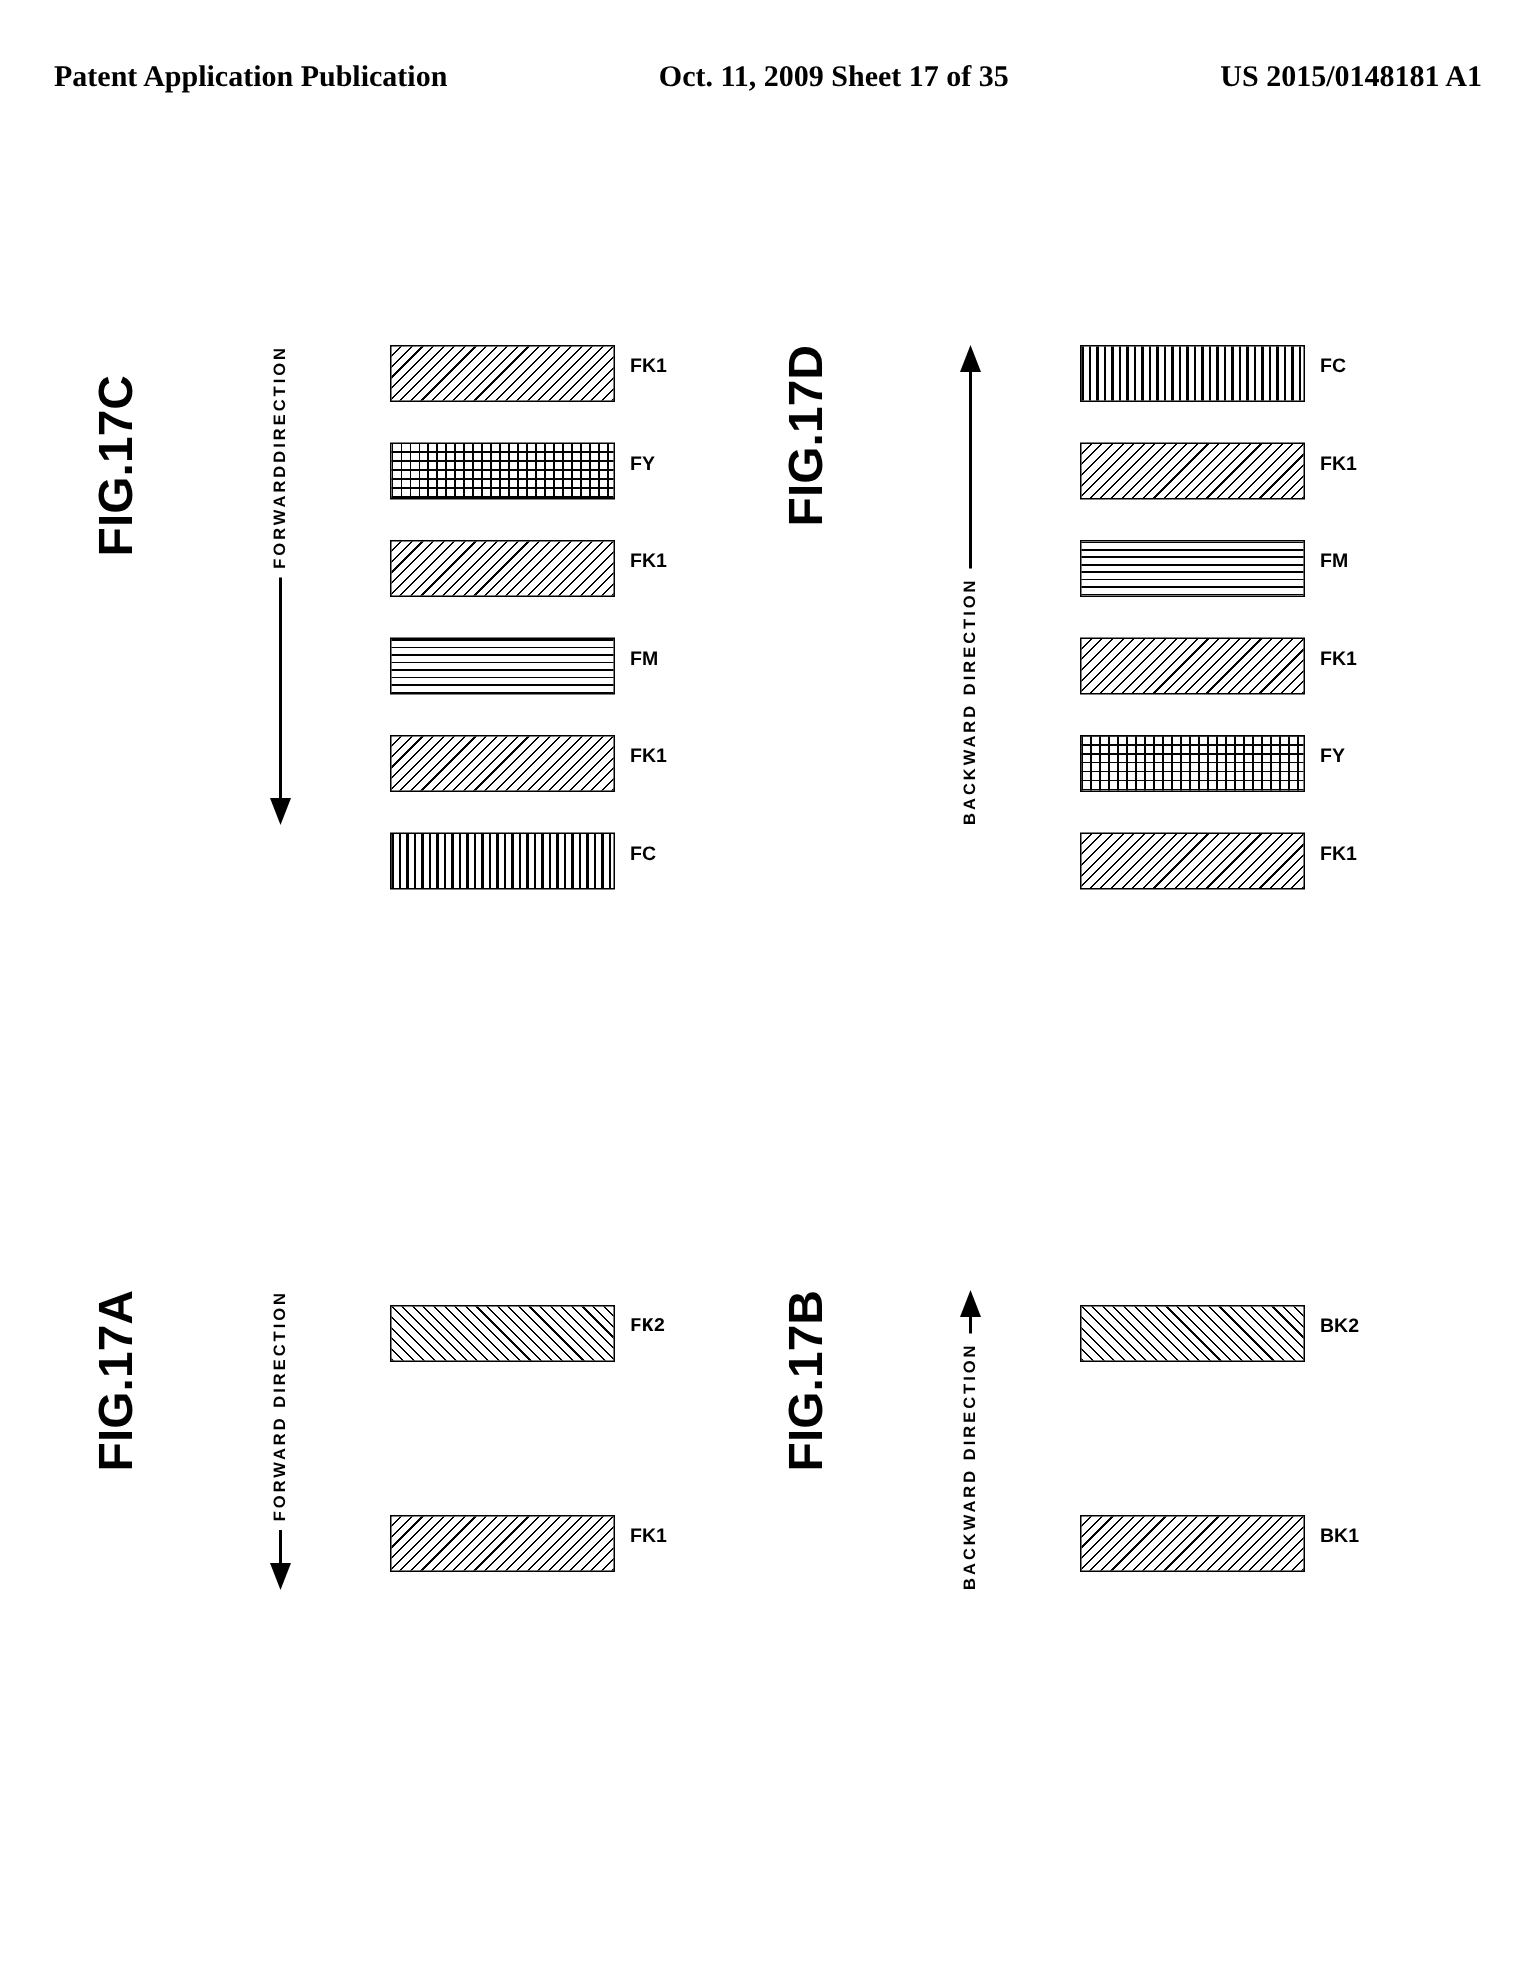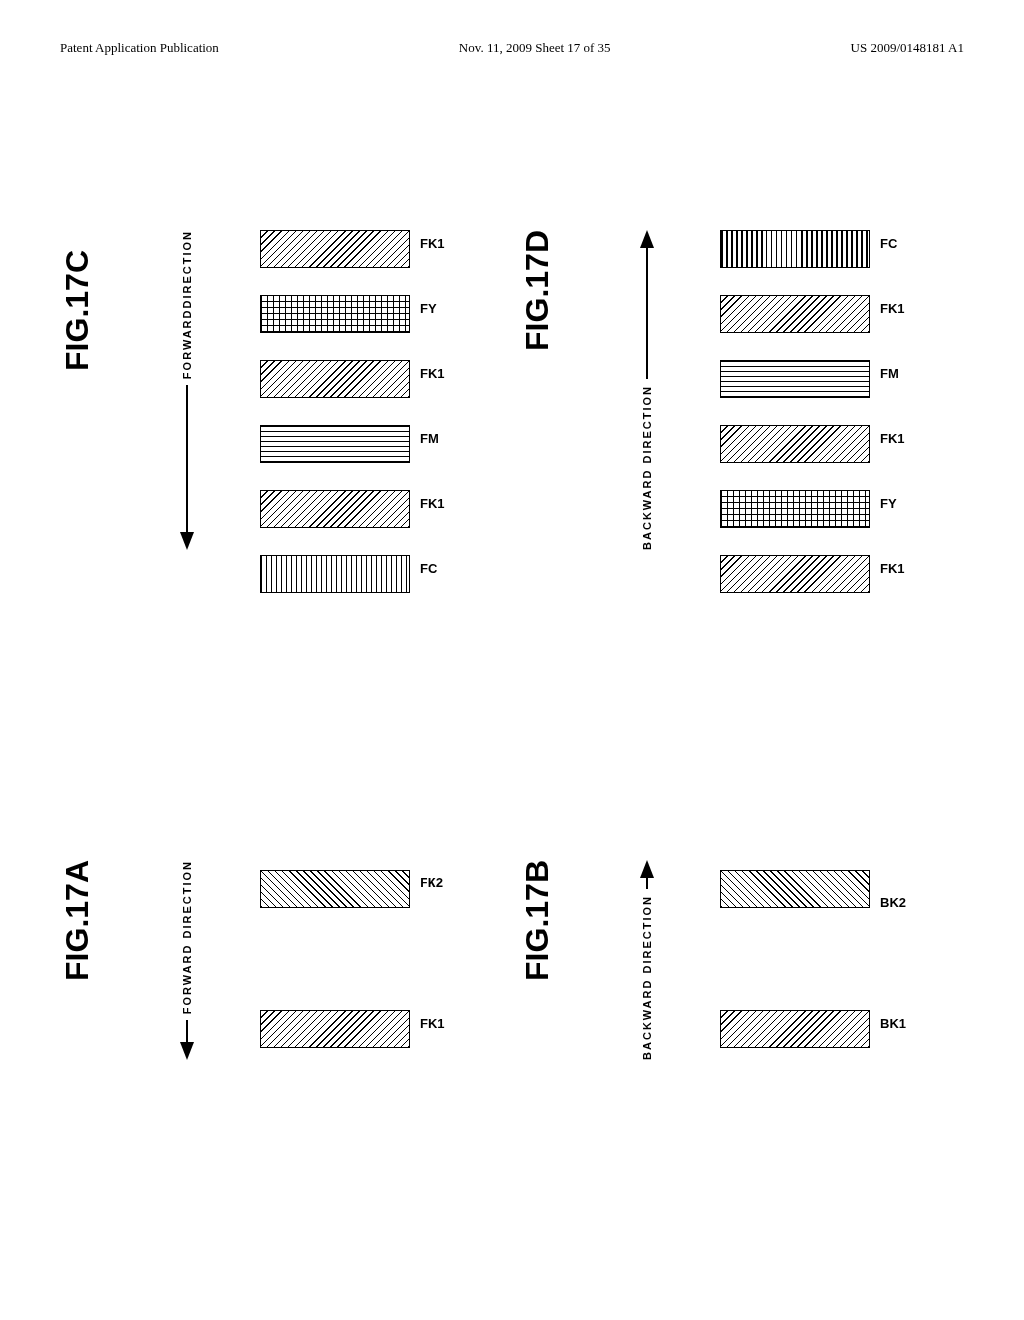--- a/index.html
+++ b/index.html
@@ -13,23 +13,23 @@
     }
 
     
     .header {
       position: absolute;
       top: 40px;
       left: 0;
       right: 0;
       display: flex;
       justify-content: space-between;
-      padding: 0 60px;
-      font-size: 13px;
-      font-weight: normal;
+      padding: 0 36px;
+      font-size: 20px;
+      font-weight: bold;
     }
 
     
     .box {
       position: absolute;
       border: 1.5px solid #000;
     }
 
     
     .hatch-diag-back {
@@ -80,22 +80,22 @@
         transparent 1px,
         transparent 5px
       );
     }
   </style>
 </head>
 <body>
 
 <div class="header">
   <span>Patent Application Publication</span>
-  <span>Nov. 11, 2009  Sheet 17 of 35</span>
-  <span>US 2009/0148181 A1</span>
+  <span>Oct. 11, 2009  Sheet 17 of 35</span>
+  <span>US 2015/0148181 A1</span>
 </div>
 
 <div style="position:absolute; left:60px; top:150px; width:460px; height:480px;">
 
   <div style="position:absolute; left:0px; top:100px; font-size:32px; font-weight:bold; font-family:Arial,sans-serif; writing-mode:vertical-rl; text-orientation:mixed; transform:rotate(180deg); line-height:1.1;">
     <span>FIG.17C</span>
   </div>
 
   <div style="position:absolute; left:120px; top:80px; display:flex; flex-direction:column; align-items:center; height:320px;">
 
@@ -200,17 +200,17 @@
     <svg width="14" height="18" viewBox="0 0 14 18">
       <polygon points="7,0 0,18 14,18" fill="#000"></polygon>
     </svg>
     <div style="width:1.5px; flex:1; background:#000;"></div>
     <div style="writing-mode:vertical-rl; text-orientation:mixed; transform:rotate(180deg); font-size:11px; font-weight:bold; font-family:Arial,sans-serif; letter-spacing:2px; margin-top:6px;">
       BACKWARD DIRECTION
     </div>
   </div>
 
   <div class="box hatch-diag-fwd" style="position:absolute; left:200px; top:90px; width:150px; height:38px;"></div>
-  <span style="position:absolute; left:360px; top:96px; font-size:13px; font-weight:bold; font-family:Arial,sans-serif;margin-top:19px;">BK2</span>
+  <span style="position:absolute; left:360px; top:96px; font-size:13px; font-weight:bold; font-family:Arial,sans-serif;">BK2</span>
 
   <div class="box hatch-diag-back" style="position:absolute; left:200px; top:230px; width:150px; height:38px;"></div>
   <span style="position:absolute; left:360px; top:236px; font-size:13px; font-weight:bold; font-family:Arial,sans-serif;">BK1</span>
 </div>
 
 </body></html>

